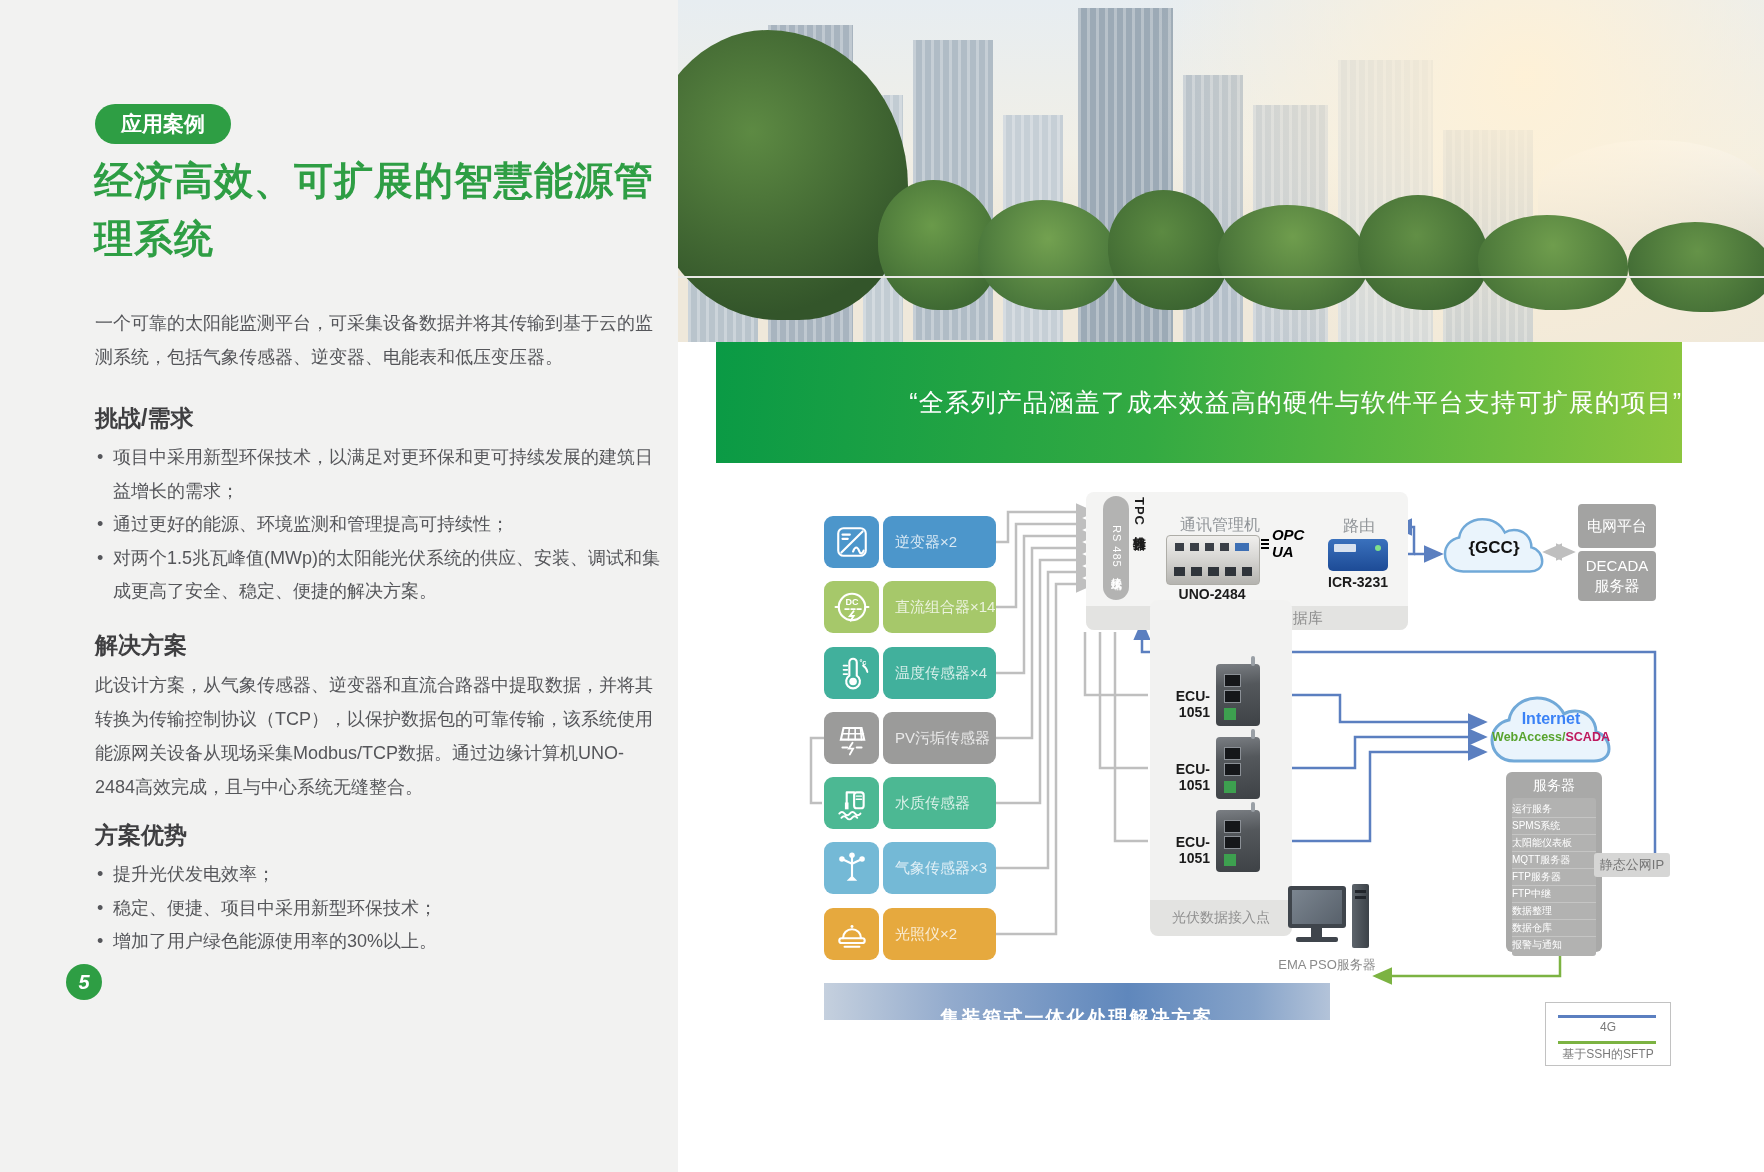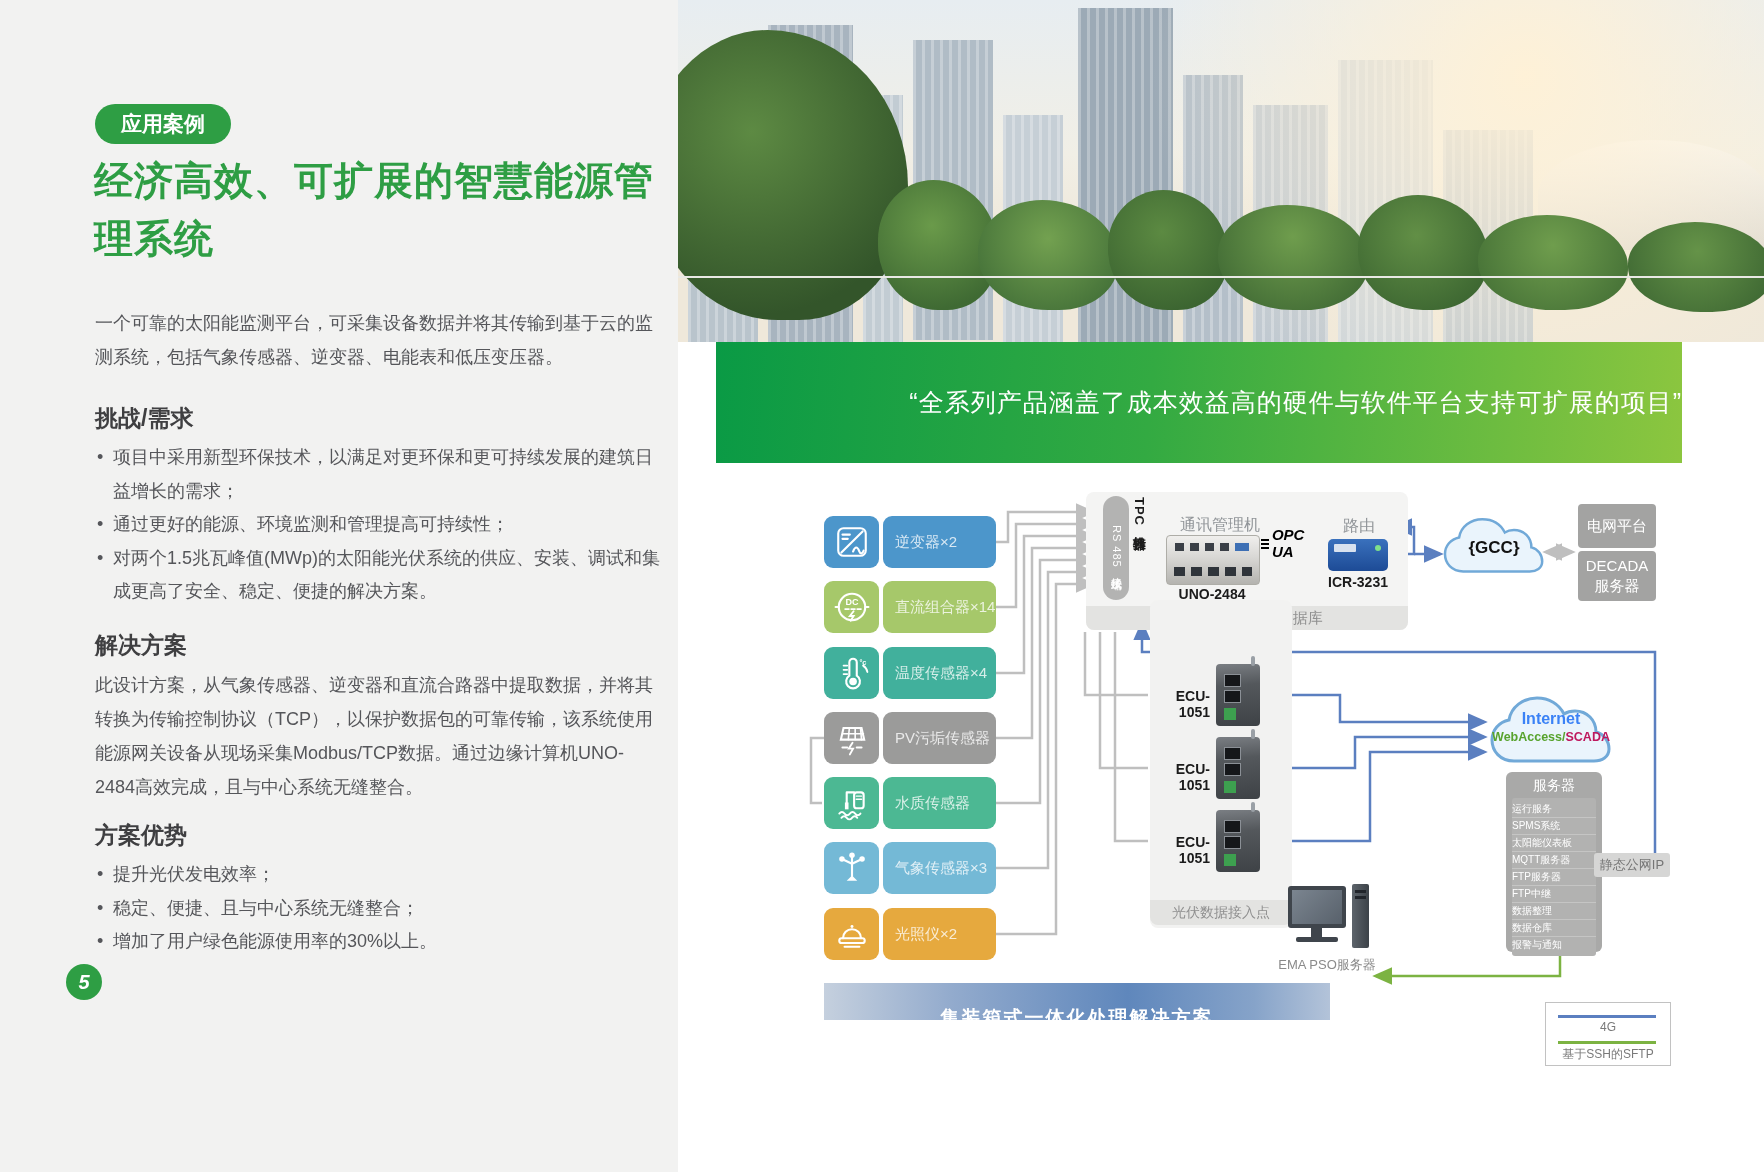--- a/index.html
+++ b/index.html
@@ -116,21 +116,21 @@
       <li>通过更好的能源、环境监测和管理提高可持续性；</li>
       <li>对两个1.5兆瓦峰值(MWp)的太阳能光伏系统的供应、安装、调试和集成更高了安全、稳定、便捷的解决方案。</li>
     </ul>
 
     <div class="h3" style="left:95px;top:630px;">解决方案</div>
     <div class="para" style="top:668px;">此设计方案，从气象传感器、逆变器和直流合路器中提取数据，并将其转换为传输控制协议（TCP），以保护数据包的可靠传输，该系统使用能源网关设备从现场采集Modbus/TCP数据。通过边缘计算机UNO-2484高效完成，且与中心系统无缝整合。</div>
 
     <div class="h3" style="left:95px;top:820px;">方案优势</div>
     <ul class="body-list" style="top:858px;">
       <li>提升光伏发电效率；</li>
-      <li>稳定、便捷、且与中心系统无缝整合；</li>
+      <li>稳定、便捷、项目中采用新型环保技术；</li>
       <li>增加了用户绿色能源使用率的30%以上。</li>
     </ul>
 
     <div class="page-num">5</div>
   </div>
 
   <div class="photo">
     <div class="sky"></div>
     <div class="bldg" style="left:10px;top:70px;width:70px;height:280px;background-color:#b9c4cc;"></div>
     <div class="bldg" style="left:90px;top:25px;width:85px;height:320px;background-color:#a8b4bf;"></div>
@@ -314,21 +314,21 @@
 
   <div class="gray-box" style="top:504px;height:44px;">
     <span>电网平台</span>
   </div>
   <div class="gray-box" style="top:551px;height:50px;">
     <span>DECADA</span>
     <span>服务器</span>
   </div>
 
   <div class="pv-panel"></div>
-  <div class="cap-bar" style="left:1150px;top:900px;width:142px;height:25px;font-size:14px;">光伏数据接入点</div>
+  <div class="cap-bar" style="left:1150px;top:900px;width:142px;height:36px;font-size:14px;">光伏数据接入点</div>
   <div class="ecu" style="top:664px;">
     <div class="ecu-p" style="top:10px;"></div>
     <div class="ecu-p" style="top:26px;"></div>
     <div class="ecu-term"></div>
   </div>
   <div class="ecu-label" style="top:688px;">ECU-1051</div>
   <div class="ecu" style="top:737px;">
     <div class="ecu-p" style="top:10px;"></div>
     <div class="ecu-p" style="top:26px;"></div>
     <div class="ecu-term"></div>

